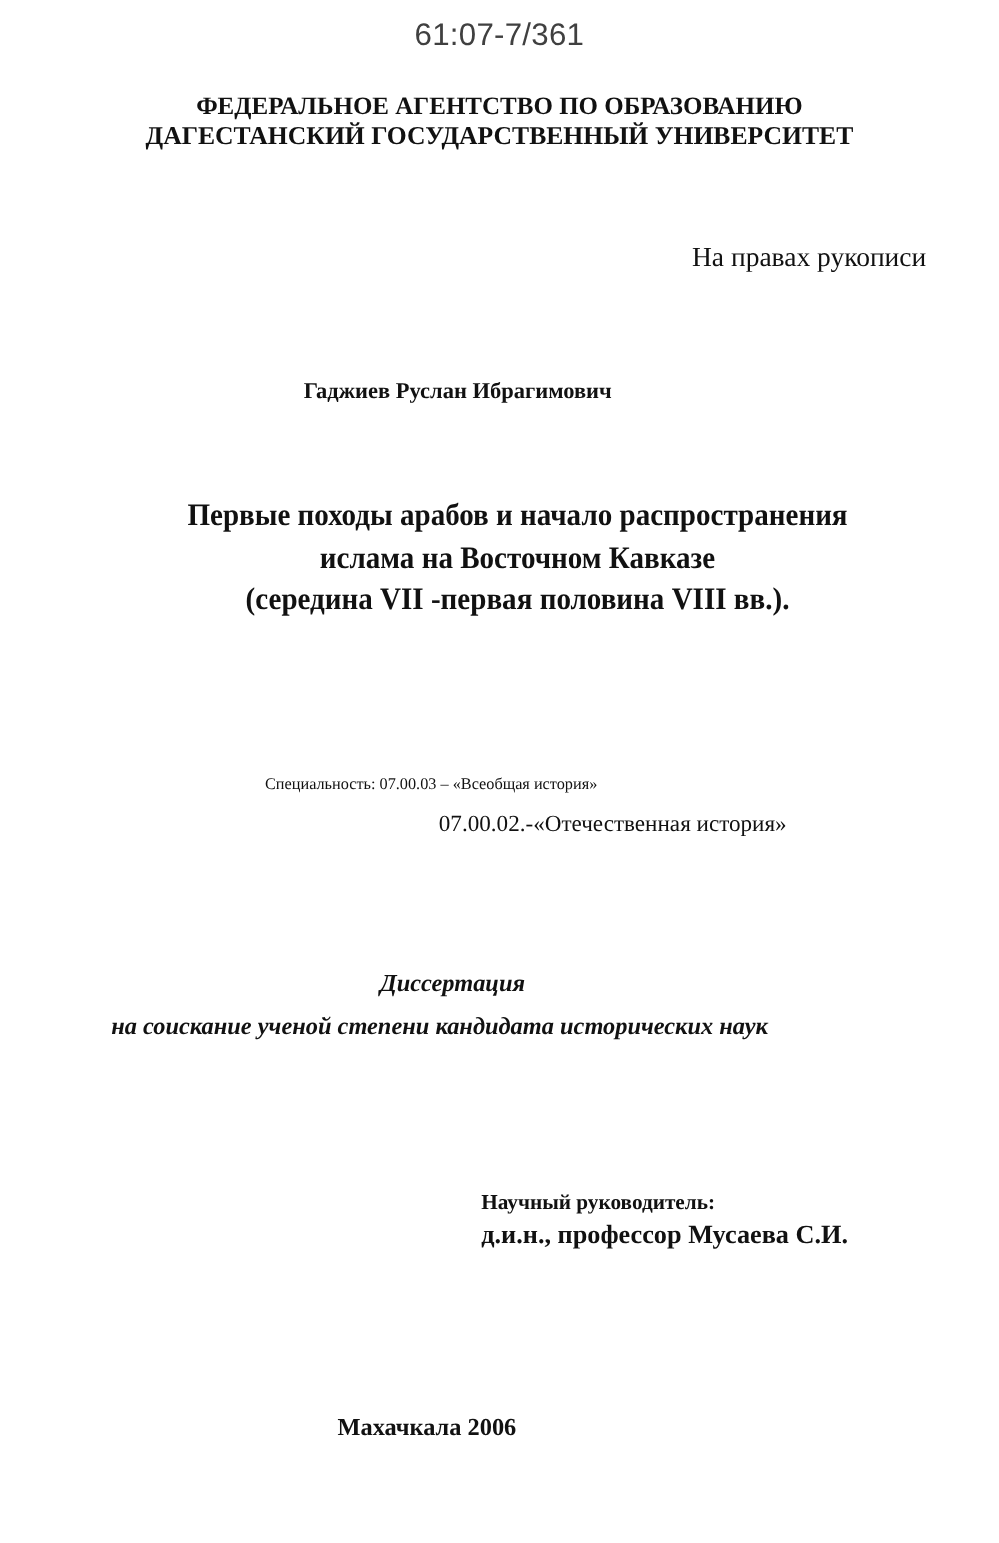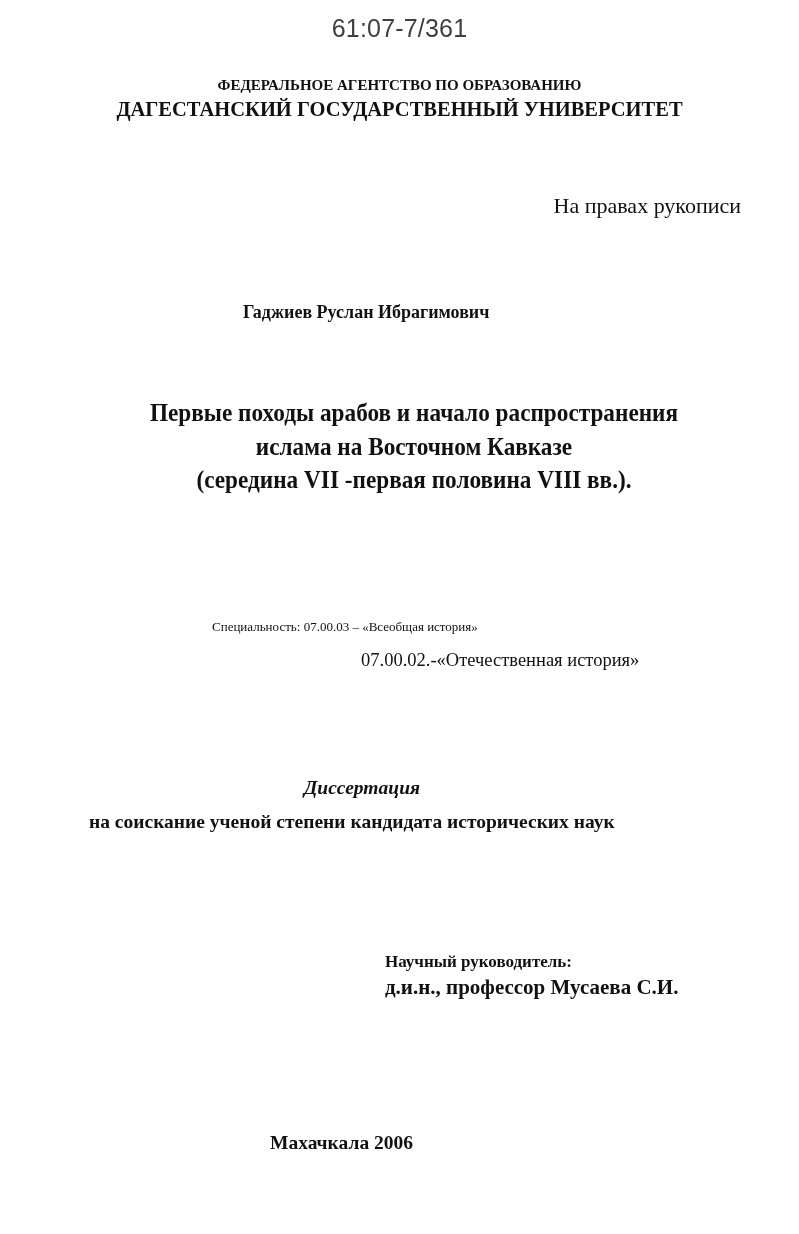--- a/index.html
+++ b/index.html
@@ -22,21 +22,21 @@
     #catalog-number {
       left: 0; width: 799px; top: 14px;
       text-align: center;
       font-size: 25px;
       letter-spacing: 0.2px;
       color: #404040;
     }
     #agency {
       left: 0; width: 799px; top: 73px;
       text-align: center;
-      font-size: 15px;
+      font-size: 20px;
       line-height: 24px;
     }
     #university {
       left: 0; width: 799px; top: 97px;
       text-align: center;
       font-size: 20.5px;
       line-height: 24px;
     }
     #manuscript {
       right: 58px; top: 193px;
@@ -58,30 +58,30 @@
     #title-2 { top: 432px; }
     #title-3 { top: 465px; }
 
     #spec-1 {
       left: 212px; top: 619px;
       font-size: 13px;
     }
     #spec-2 {
       left: 351px; top: 650px;
       font-size: 18.5px;
-      margin-left: 10px;
     }
     #diss-label {
       left: 304px; top: 777px;
       font-size: 19.5px;
       font-style: italic;
     }
     #degree {
       left: 89px; top: 811px;
       font-size: 19.5px;
+      font-style: italic;
     }
     #supervisor-label {
       left: 385px; top: 952px;
       font-size: 17px;
     }
     #supervisor-name {
       left: 385px; top: 975px;
       font-size: 21px;
     }
     #city-year {

